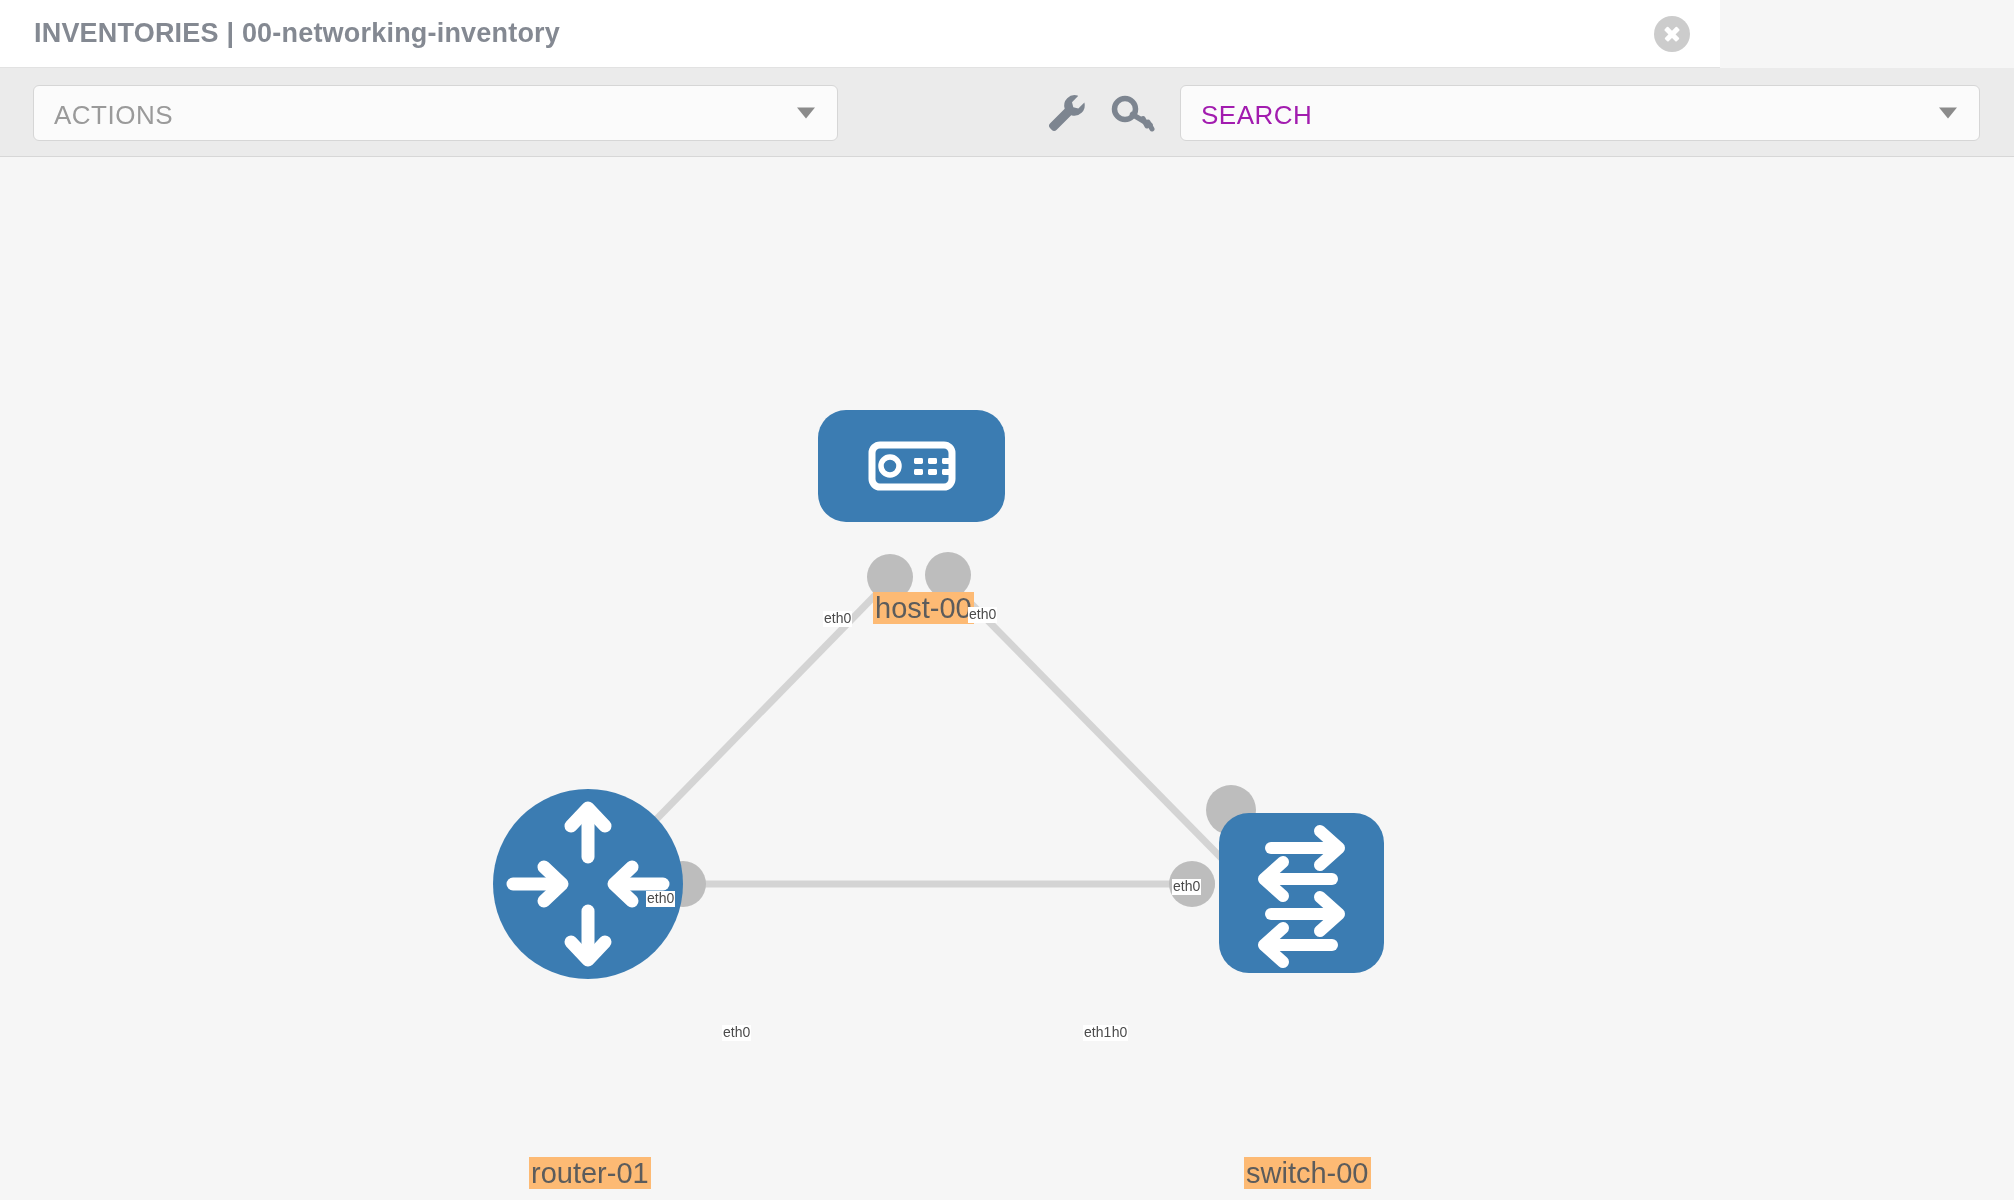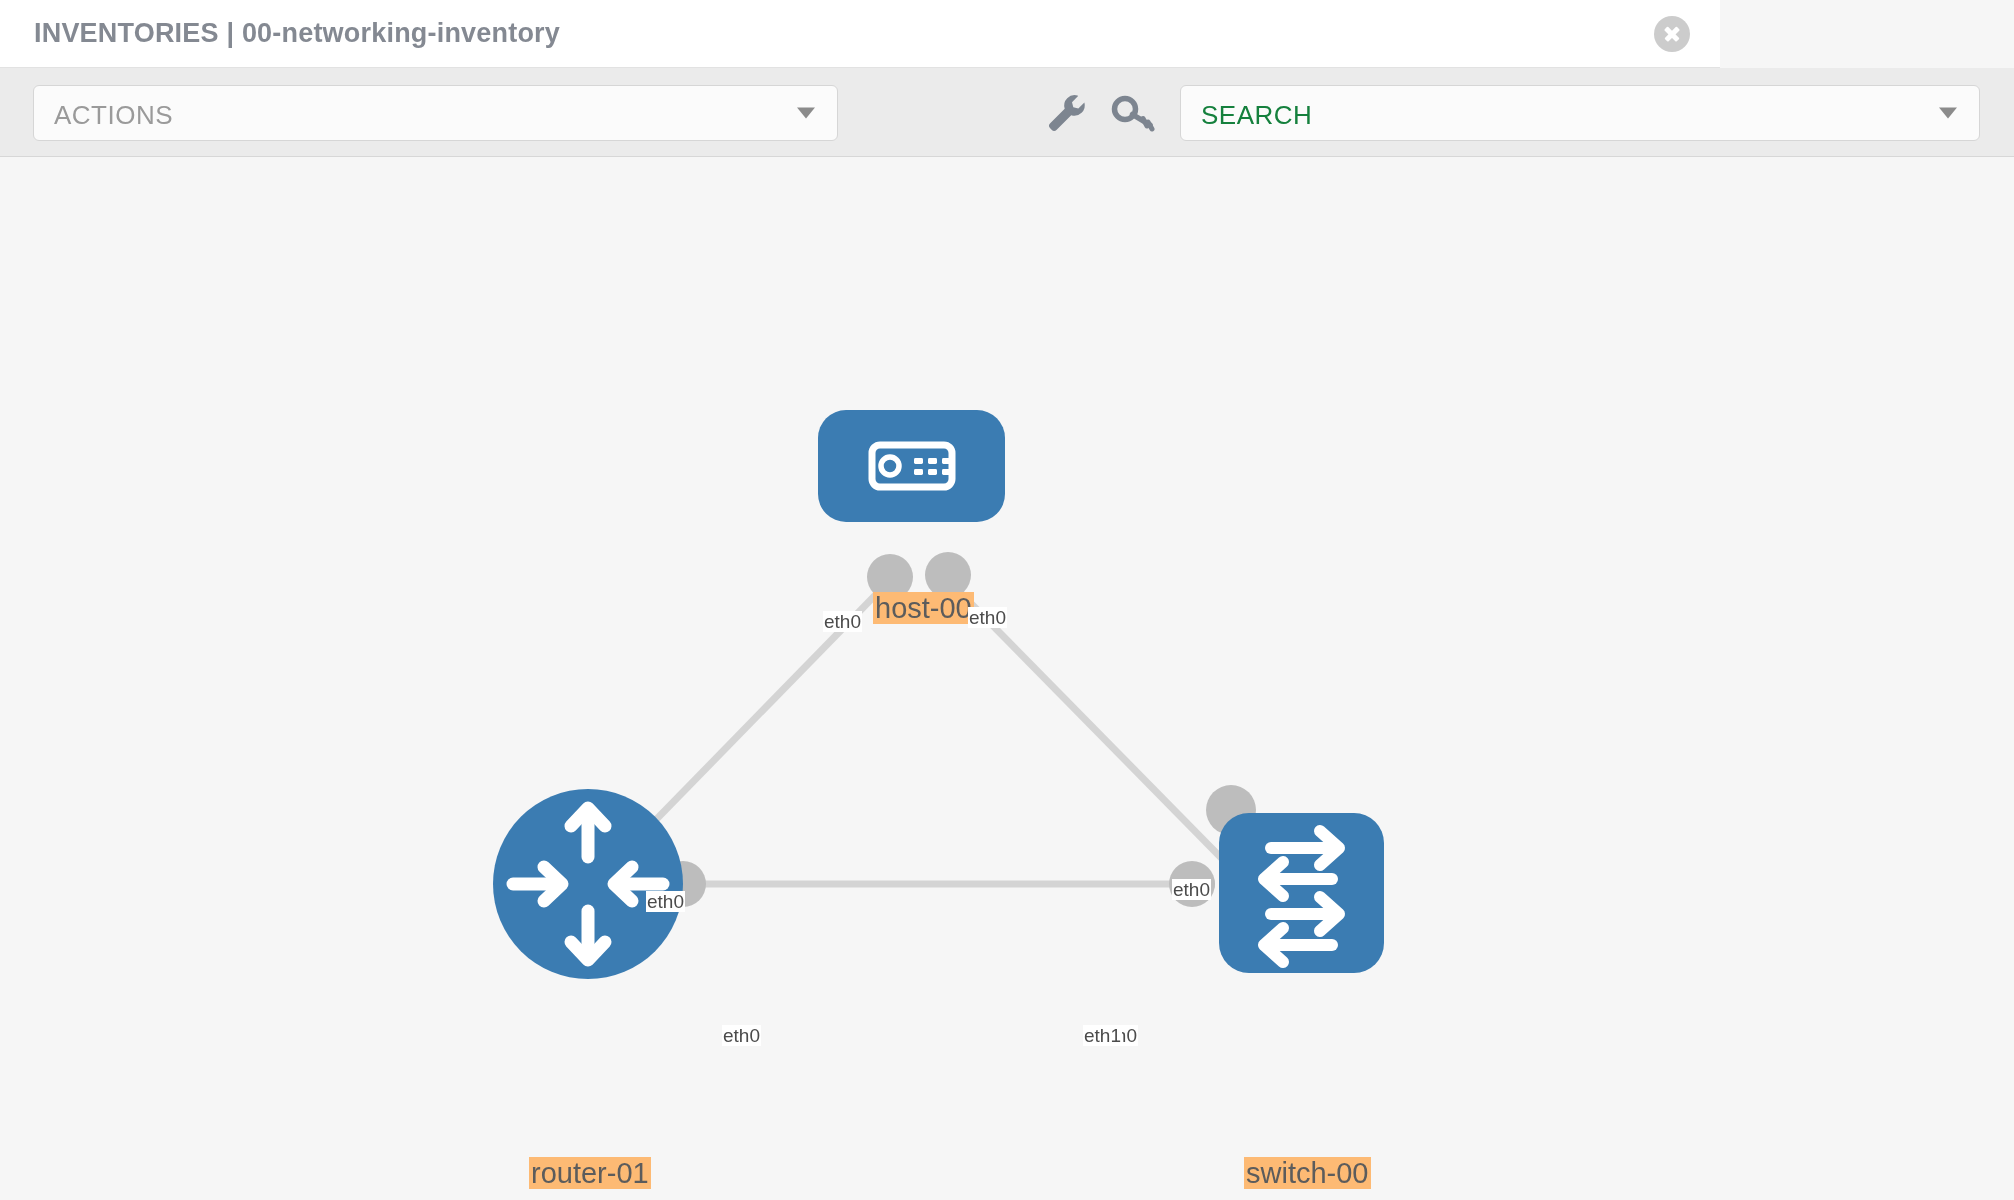--- a/index.html
+++ b/index.html
@@ -115,21 +115,21 @@
     height: 56px;
     background: #fbfbfb;
     border: 1px solid #d6d6d6;
     border-radius: 6px;
     cursor: text;
   }
   .search-box .label {
     position: absolute;
     left: 20px; top: 14px;
     font-size: 26px;
-    color: #15803d;
+    color: #a21caf;
     letter-spacing: 0.5px;
   }
 
   
   .canvas {
     position: absolute;
     top: 157px; left: 0;
     width: 2014px;
     height: 1043px;
     background: #f6f6f6;
@@ -147,21 +147,21 @@
     position: absolute;
     font-size: 29px;
     color: #5c5c5c;
     background: #fdba74;
     white-space: nowrap;
     padding: 0 2px;
     line-height: 1.12;
   }
   .iface-label {
     position: absolute;
-    font-size: 19px;
+    font-size: 14px;
     color: #4b4b4b;
     background: #ffffff;
     white-space: nowrap;
     padding: 0 1px;
     line-height: 1.12;
   }
 </style>
 </head>
 <body>
 

